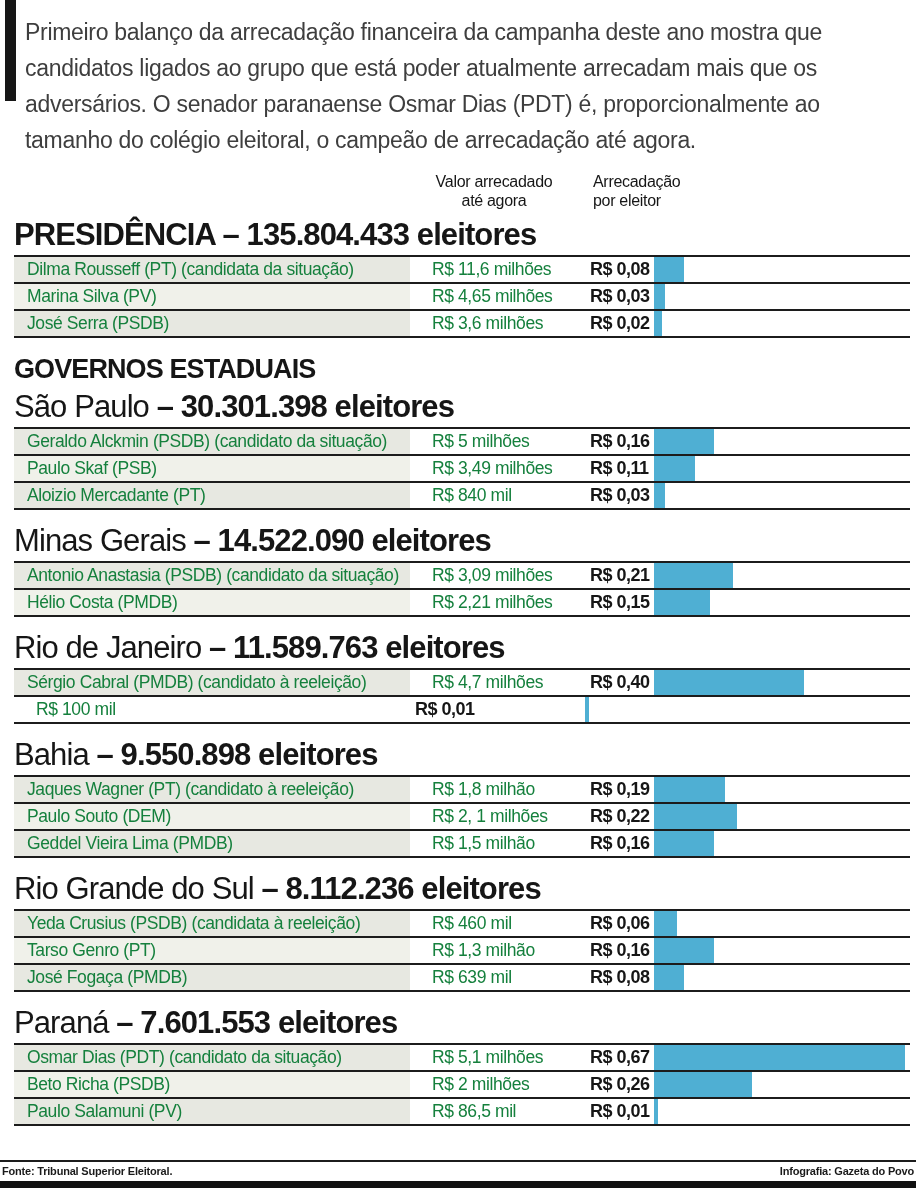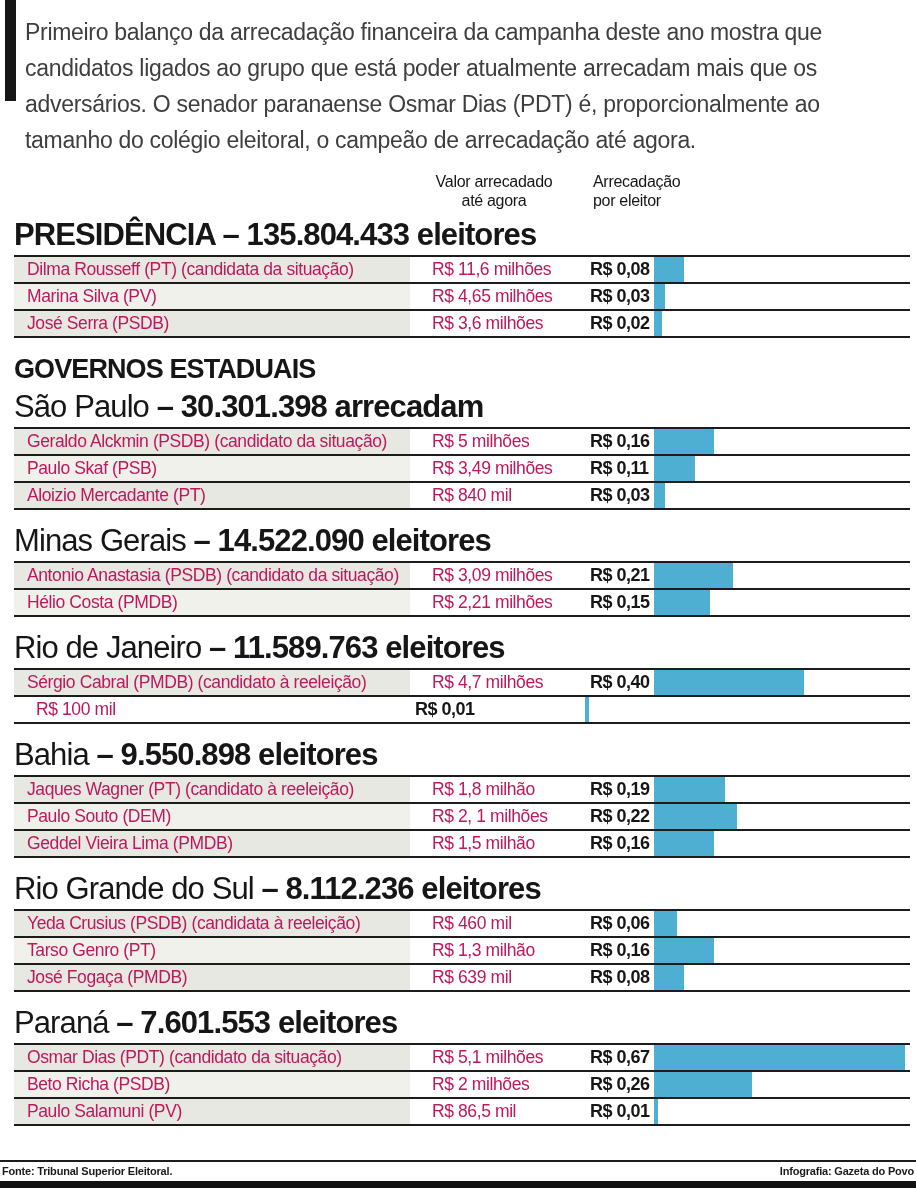--- a/index.html
+++ b/index.html
@@ -54,21 +54,21 @@
   }
   .section:first-child .section-heading{margin-top:8px;}
   .section-heading .sep,.section-heading .electorate{font-weight:700;}
   .section-heading.all-bold span{font-weight:700;}
   .rows{border-top:2px solid var(--rule);}
   .trow{
     display:grid;grid-template-columns:396px 175px 69px 1fr;
     height:27px;border-bottom:2px solid var(--rule);
     align-items:stretch;
   }
-  .cell{display:flex;align-items:center;font-size:17.5px;letter-spacing:-0.4px;color:#be185d;white-space:nowrap;overflow:hidden;}
+  .cell{display:flex;align-items:center;font-size:17.5px;letter-spacing:-0.4px;color:#15803d;white-space:nowrap;overflow:hidden;}
   .cell-name{background:var(--name-bg);padding-left:13px;}
   .trow:nth-child(even) .cell-name{background:var(--name-bg-alt);}
   .cell-raised{padding-left:22px;}
   .cell-pervoter{font-weight:700;font-size:18px;padding-left:5px;letter-spacing:-0.5px;color:var(--ink);}
   .cell-bar{position:relative;}
   .bar{position:absolute;left:0;top:0;bottom:0;background:var(--bar);}
 
   .footer{position:absolute;left:0;right:0;bottom:0;}
   .footer-rule{border-top:2px solid var(--rule);}
   .footer-row{
@@ -133,21 +133,21 @@
   </div>
 </div>
   </div>
 </div>
 
   <div class="big-heading">GOVERNOS ESTADUAIS</div>
 
   <div>
   <div class="section">
     <div class="section-heading">
-      <span class="sec-title">São Paulo</span><span class="sep"> – </span><span class="electorate">30.301.398 arrecadam</span>
+      <span class="sec-title">São Paulo</span><span class="sep"> – </span><span class="electorate">30.301.398 eleitores</span>
     </div>
     <div class="rows">
   <div class="trow">
     <div class="cell cell-name">Geraldo Alckmin (PSDB) (candidato da situação)</div>
     <div class="cell cell-raised">R$ 5 milhões</div>
     <div class="cell cell-pervoter">R$ 0,16</div>
     <div class="cell-bar">
       <div class="bar" style="width: 60px;"></div>
     </div>
   </div>

